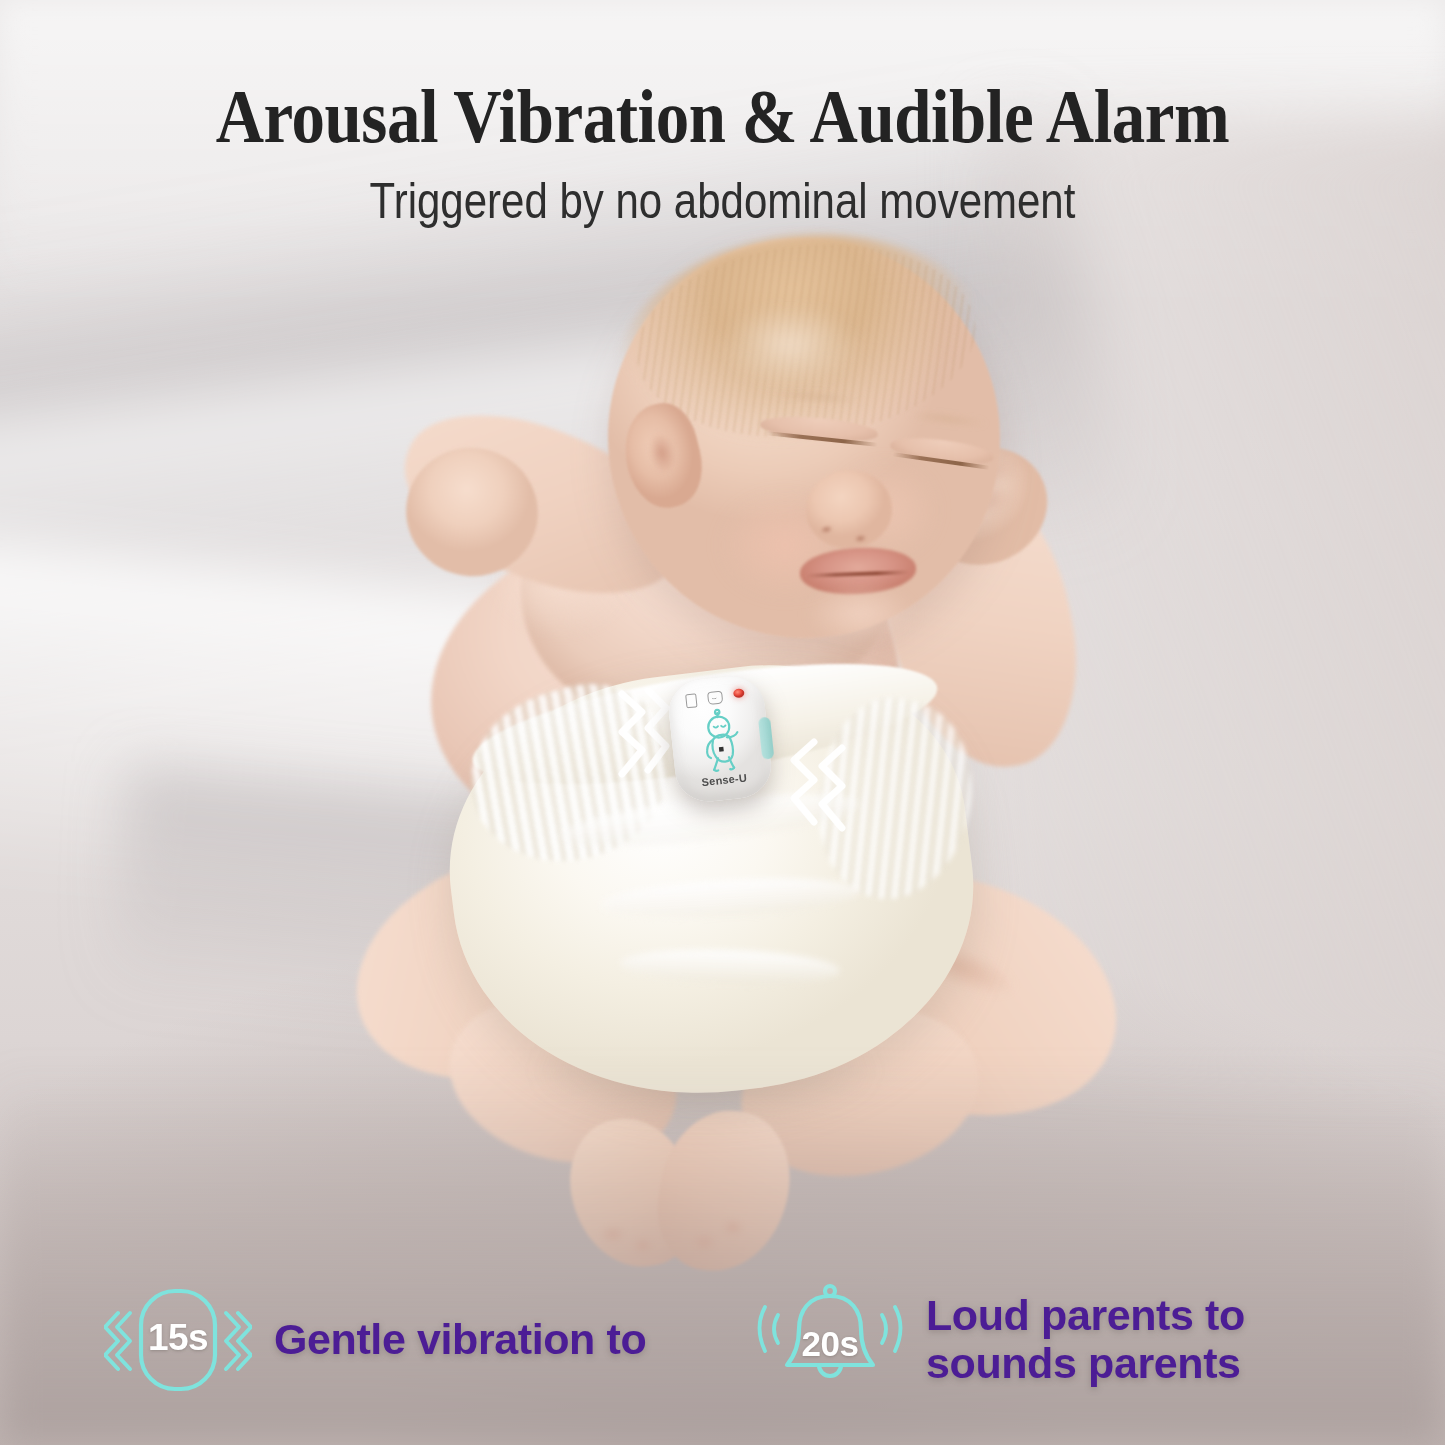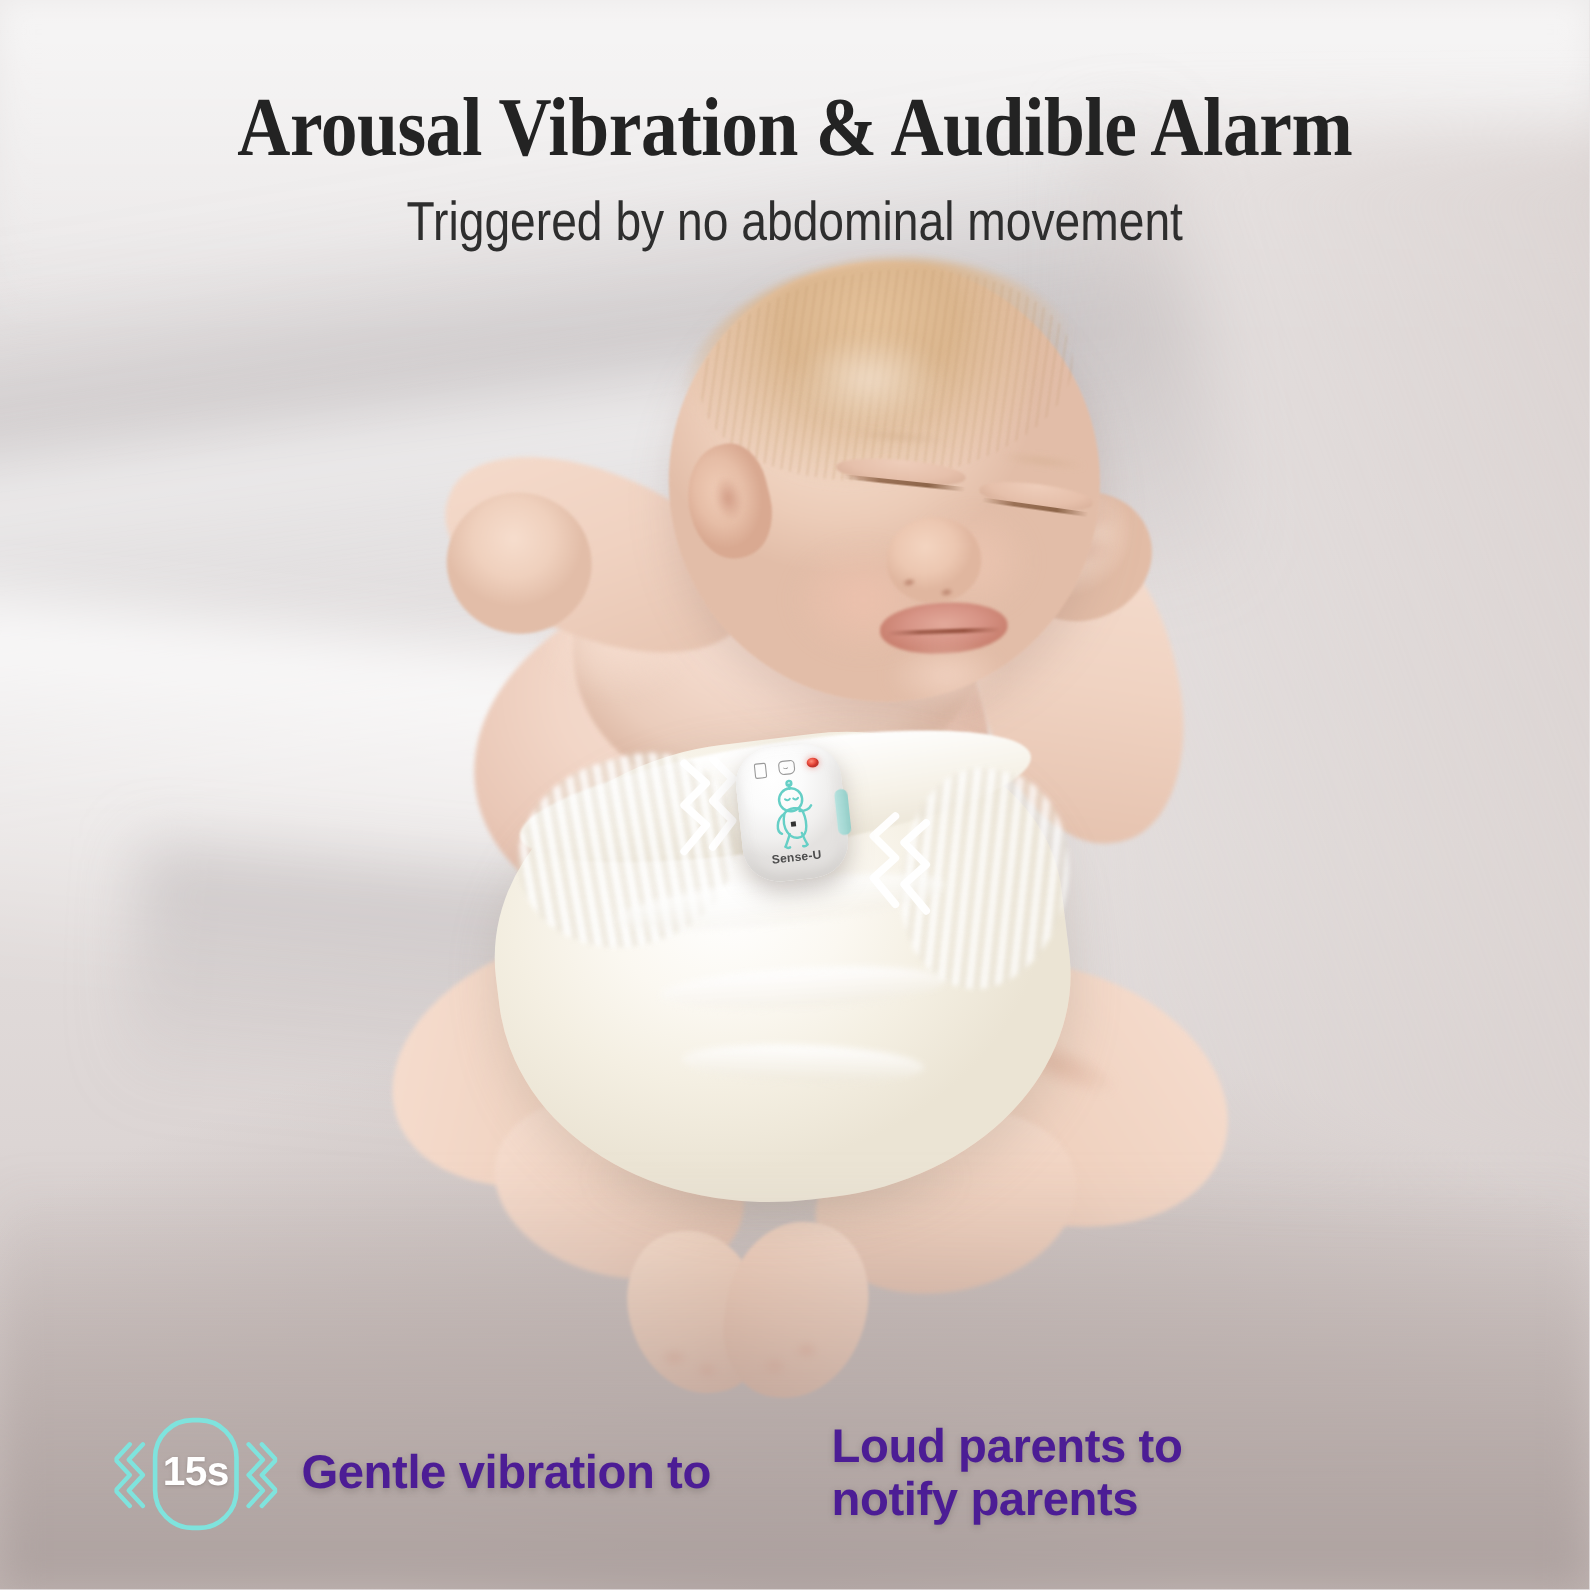--- a/index.html
+++ b/index.html
@@ -384,20 +384,32 @@
           <path d="M134 34 L147 48 L134 62 L147 76 L134 90" stroke-width="4"></path>
         </svg>
         <div class="badge-sec">15s</div>
       </div>
       <div class="feat-text">
         <span>Gentle vibration to</span>
       </div>
     </div>
 
     <div class="feature right">
+      <div class="feat-icon">
+        <svg width="148" height="120" viewBox="0 0 148 120" fill="none" stroke="#7fe3dd" stroke-width="4.2" stroke-linecap="round" stroke-linejoin="round">
+          <circle cx="74" cy="12" r="5"></circle>
+          <path d="M74 17 C53 17 43 32 43 50 C43 68 36 80 31 86 L117 86 C112 80 105 68 105 50 C105 32 95 17 74 17Z"></path>
+          <path d="M63 86 a11 11 0 0 0 22 0"></path>
+          <path d="M22 36 q-8 14 0 28" stroke-width="3.8"></path>
+          <path d="M9 28 q-11 20 0 44" stroke-width="3.8"></path>
+          <path d="M126 36 q8 14 0 28" stroke-width="3.8"></path>
+          <path d="M139 28 q11 20 0 44" stroke-width="3.8"></path>
+        </svg>
+        <div class="badge-sec bell">20s</div>
+      </div>
       <div class="feat-text">
         <span>Loud parents to</span>
-        <span>notify parents</span>
+        <span>sounds parents</span>
       </div>
     </div>
 
   </div>
 </div>
 
 </body></html>

